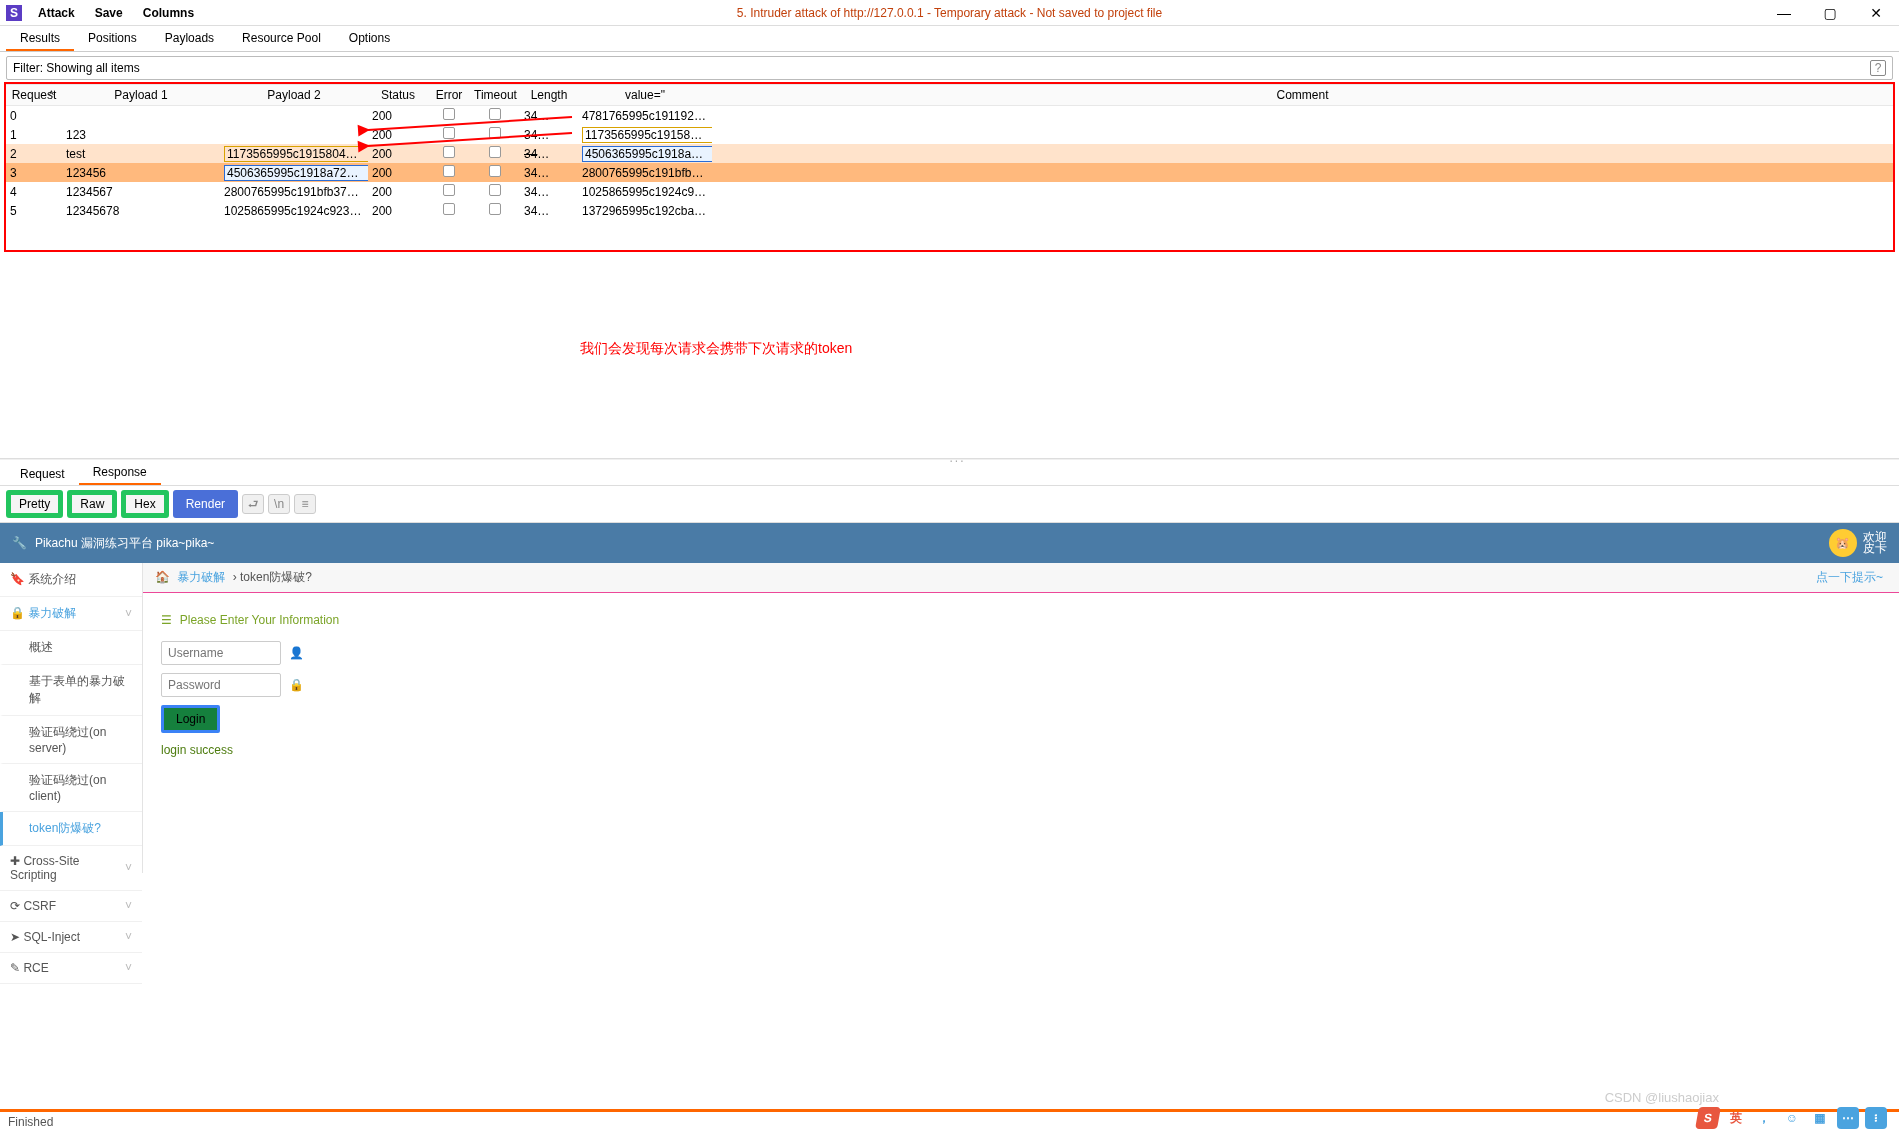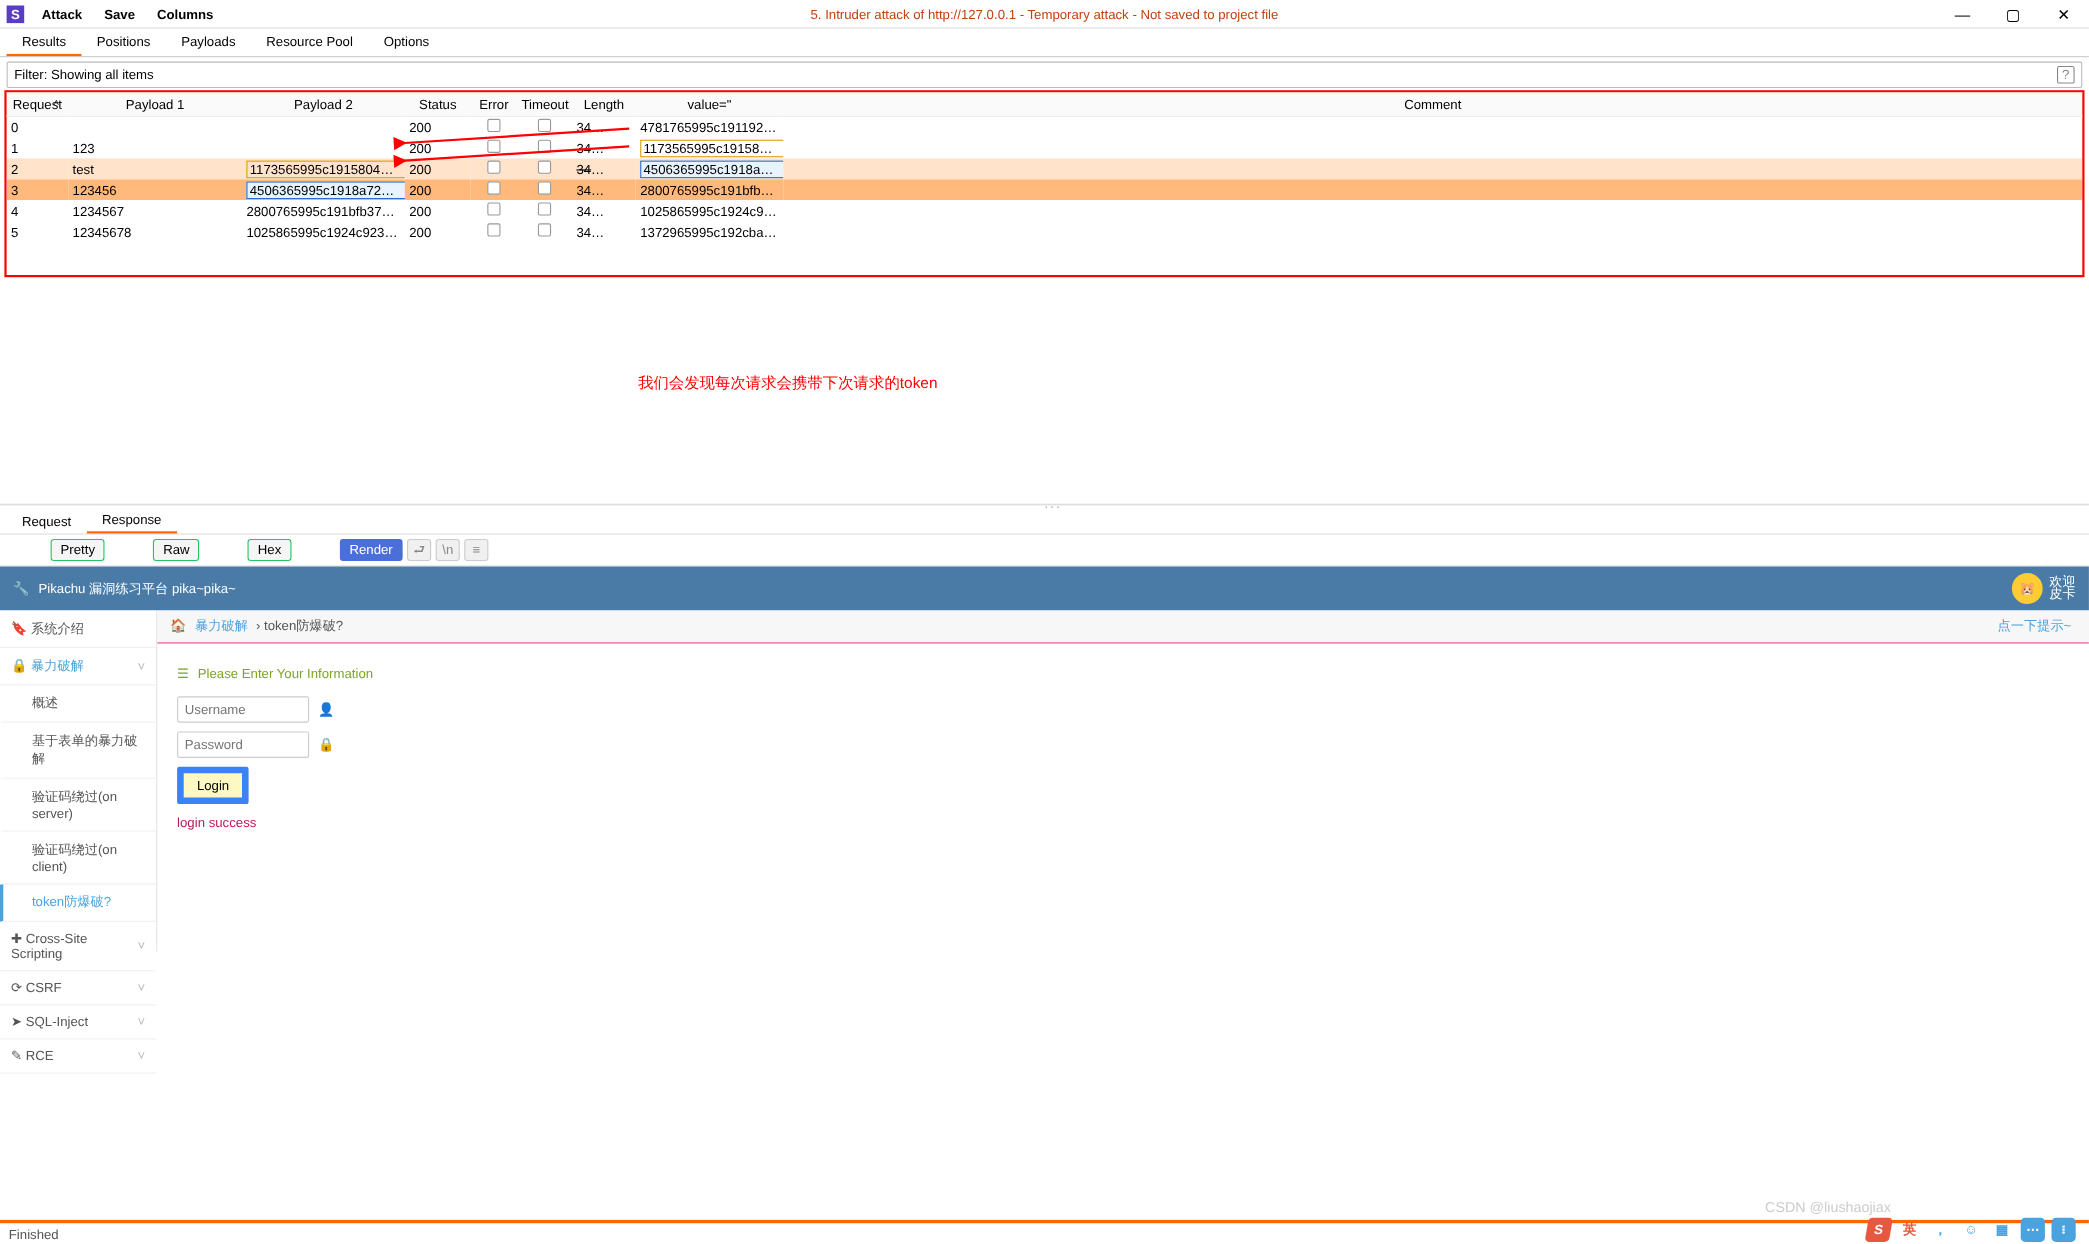--- a/index.html
+++ b/index.html
@@ -28,21 +28,21 @@
 .chk { display:inline-block; width:12px; height:12px; border:1px solid #999; border-radius:2px; background:#fff;}
 .hl-yellow { border:1.5px solid #d8a200; padding:0 2px;}
 .hl-blue { border:1.5px solid #2a6cd6; padding:0 2px; background:#e9f3ff;}
 .bigtext { position:absolute; color:#f00; font-size:14px; font-family:"Microsoft YaHei",sans-serif; }
 .splitter { height:2px; background:#f0f0f0; border-top:1px solid #ddd; margin-top:6px; position:relative;}
 .splitter::after { content:"..."; position:absolute; left:50%; top:-8px; color:#aaa; letter-spacing:2px;}
 .rr-tabs { display:flex; gap:0; border-bottom:1px solid #ddd; padding-left:6px; height:26px; align-items:flex-end;}
 .rr-tabs .tab { padding:4px 14px 4px;}
 .rr-tabs .tab.active { border-bottom:2px solid #ff6600;margin-top:28px;}
 .toolbar2 { display:flex; gap:4px; padding:4px 6px; align-items:center;}
-.tb-btn { border:1px solid #22c55e; background:#f5f5f5; padding:2px 8px; border-radius:3px; cursor:pointer;margin-left:40px;}
+.tb-btn { border:5px solid #22c55e; background:#f5f5f5; padding:2px 8px; border-radius:3px; cursor:pointer;}
 .tb-btn.active { background:#4a6fd8; color:#fff; border-color:#4a6fd8;}
 .tb-icon { border:1px solid #ccc; background:#f0f0f0; width:22px; height:20px; border-radius:3px; text-align:center; line-height:18px; color:#888;}
 .render-area { border-top:1px solid #ddd; }
 .pik-header { background:#4a7ba6; color:#fff; height:40px; display:flex; align-items:center; justify-content:space-between; padding:0 12px; font-size:16px;}
 .pik-header .brand { display:flex; align-items:center; gap:8px;}
 .pik-header .rightbox { display:flex; align-items:center; gap:6px;}
 .pik-header .rightbox .avatar { width:28px; height:28px; border-radius:50%; background:#ffcc33; display:flex; align-items:center; justify-content:center;}
 .pik-header .rightbox .txt { font-size:10px; line-height:11px; text-align:center;}
 .pik-body { display:flex; height:310px;}
 .pik-side { width:143px; border-right:1px solid #e3e3e3; background:#fff;}
@@ -51,21 +51,21 @@
 .pik-side .item.active { border-left:3px solid #4aa3df; color:#4aa3df;}
 .pik-side .chev { color:#bbb;}
 .pik-main { flex:1; }
 .crumb { background:#f7f7f7; border-bottom:1px solid #ec4899; padding:6px 12px; display:flex; align-items:flex-end; justify-content:space-between; color:#555;}
 .crumb a { color:#4aa3df; text-decoration:none; margin:0 4px;}
 .form-area { padding:20px 18px;}
 .form-title { color:#7ba428; font-size:18px; margin-bottom:14px; display:flex; align-items:center; gap:8px;}
 .frow { display:flex; align-items:center; gap:8px; margin-bottom:8px;}
 .frow input { width:120px; padding:4px 6px; border:1px solid #ccc; border-radius:2px;}
 .frow .ficon { color:#777; width:12px;}
-.loginbtn { border:6px solid #3b82f6; background:#fef9c3; padding:4px 12px; border-radius:2px; cursor:pointer;}
+.loginbtn { border:3px solid #3b82f6; background:#15803d; padding:4px 12px; border-radius:2px; cursor:pointer;}
 .statusbar { position:absolute; bottom:0; left:0; right:0; height:22px; border-top:3px solid #ff6600; padding:0 8px; display:flex; align-items:center; color:#555;}
 .ime { position:absolute; bottom:2px; right:12px; display:flex; gap:6px; align-items:center;}
 .ime .ico { width:22px; height:22px; border-radius:4px; display:flex; align-items:center; justify-content:center; font-weight:bold;}
 svg.arrow { position:absolute; overflow:visible;}
 </style>
 </head>
 <body>
 
 <div class="titlebar">
   <div class="logo">S</div>
@@ -285,21 +285,21 @@
         </div>
         <div class="frow">
           <input placeholder="Username" style="">
           <span class="ficon">👤</span>
         </div>
         <div class="frow">
           <input type="password" placeholder="Password" style="">
           <span class="ficon">🔒</span>
         </div>
         <button class="loginbtn">Login</button>
-        <div style="margin-top:10px; color:#be185d;">login success</div>
+        <div style="margin-top:10px; color:#4d7c0f;">login success</div>
       </div>
     </div>
   </div>
 </div>
 
 <div class="statusbar">
   <span>Finished</span>
 </div>
 
 <div style="position:absolute; bottom:26px; right:180px; color:#ccc; font-size:13px;">CSDN @liushaojiax</div>

